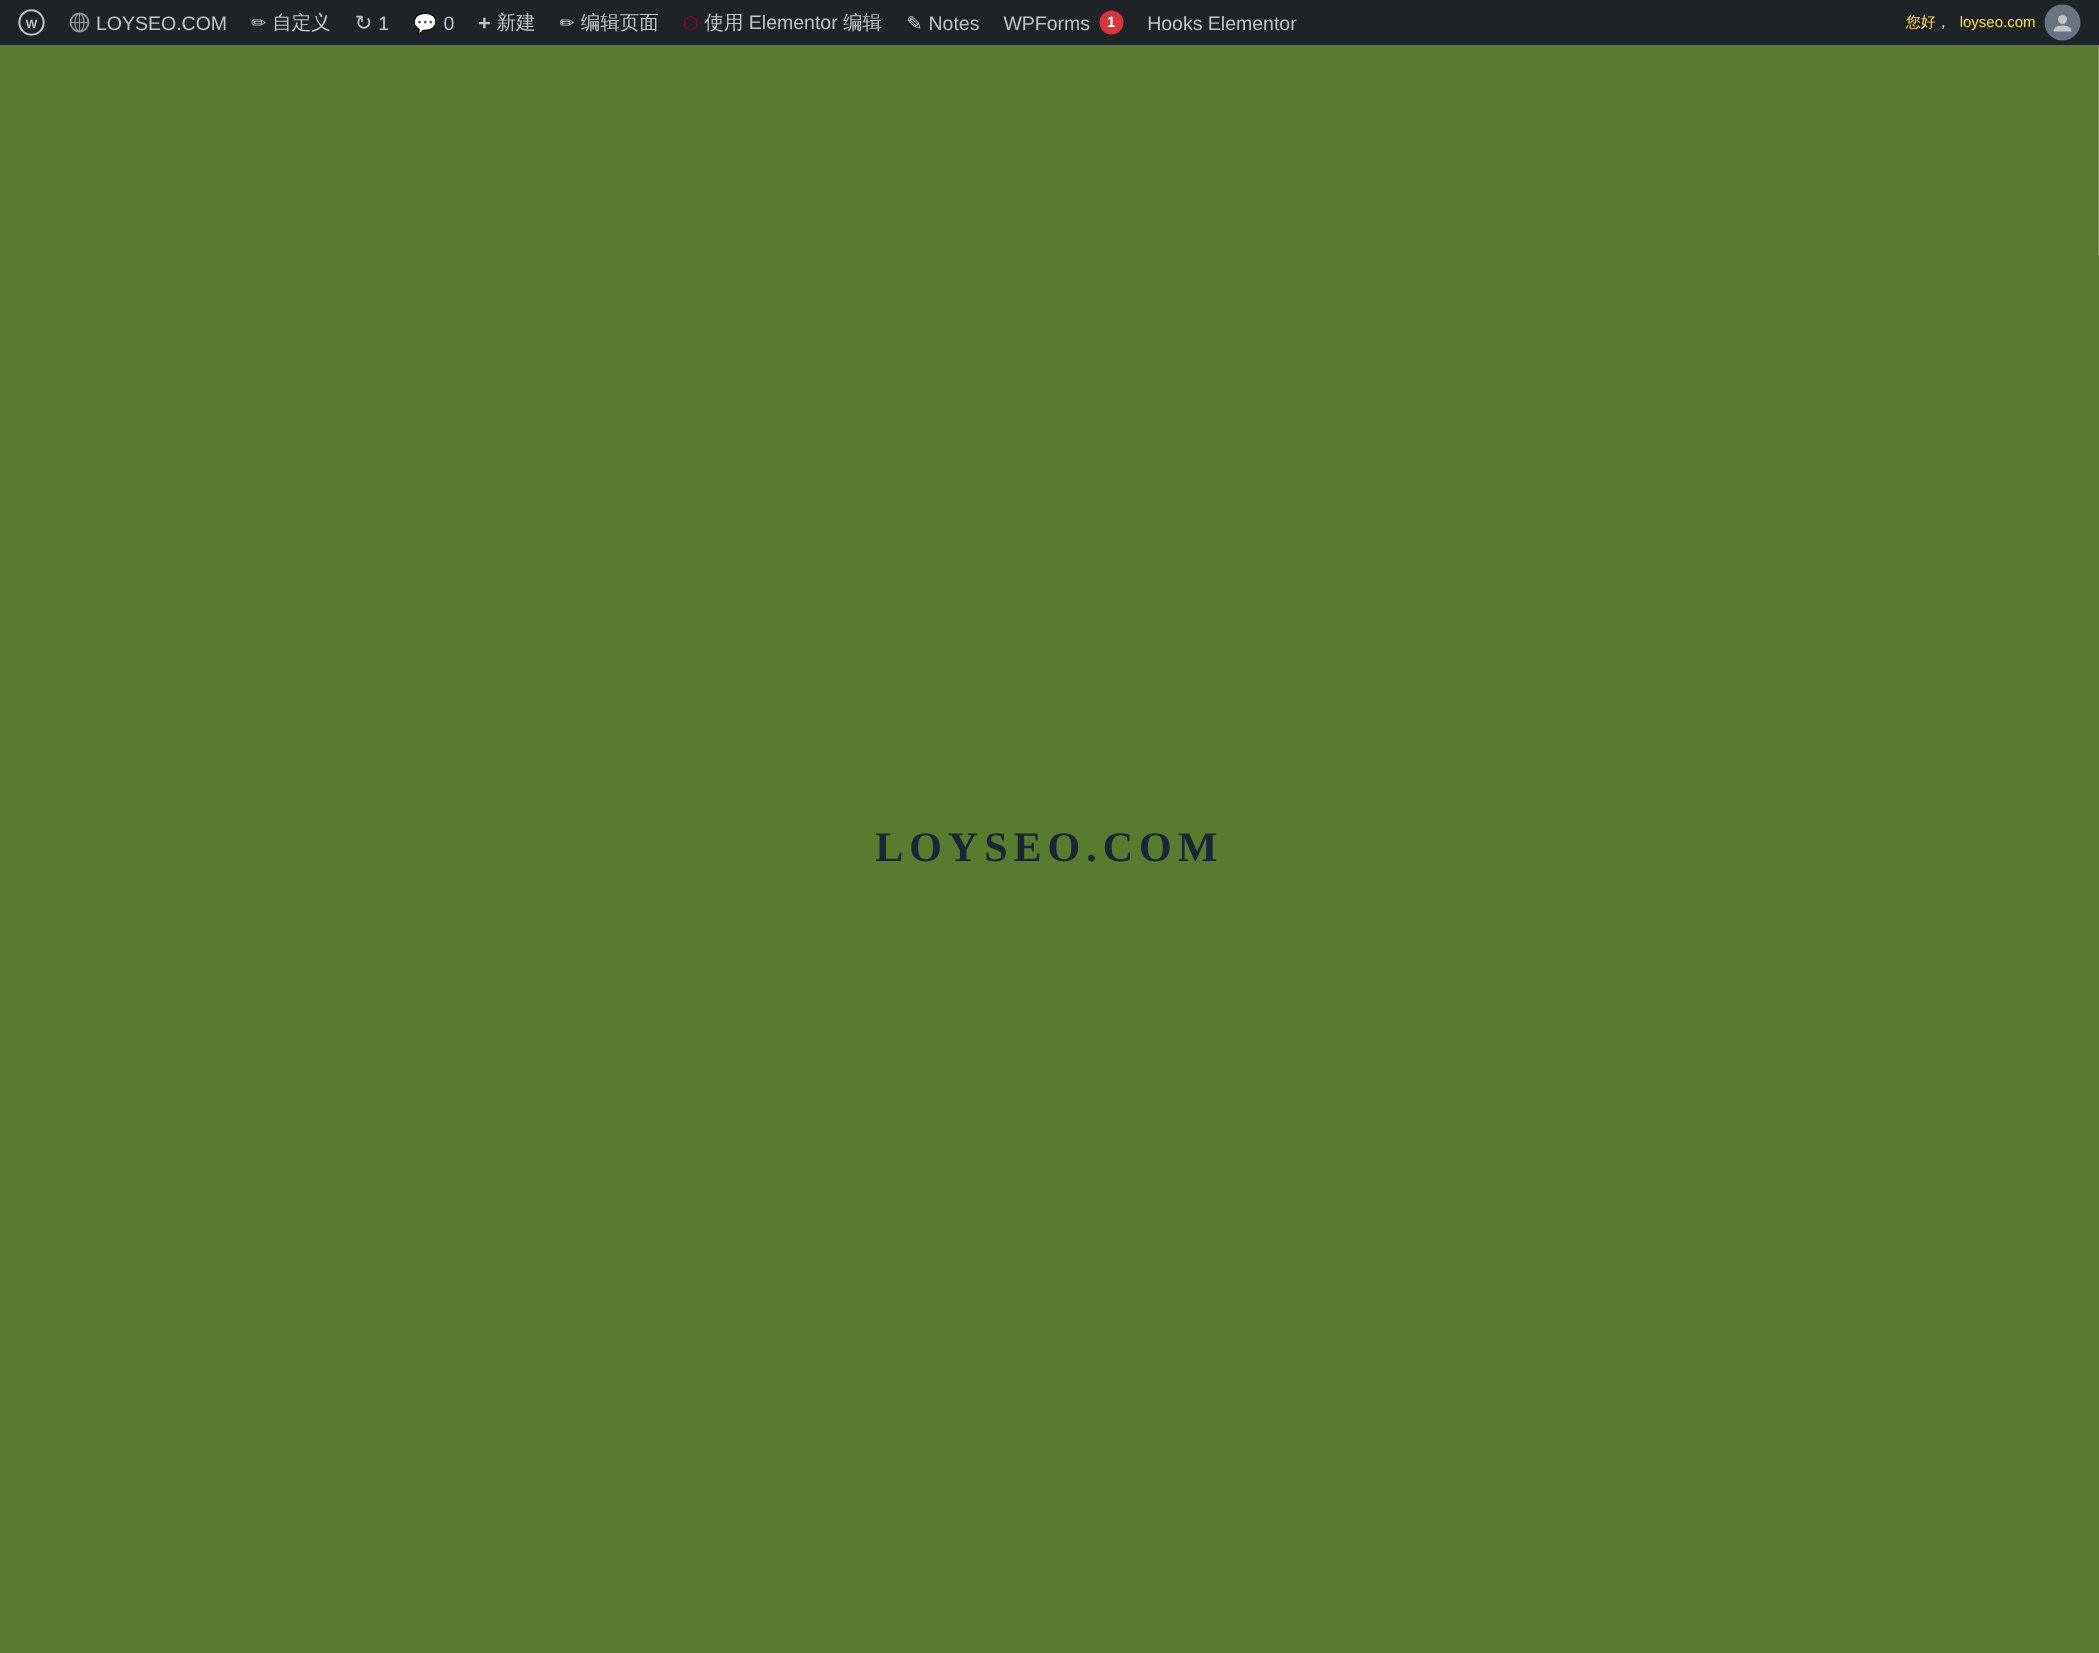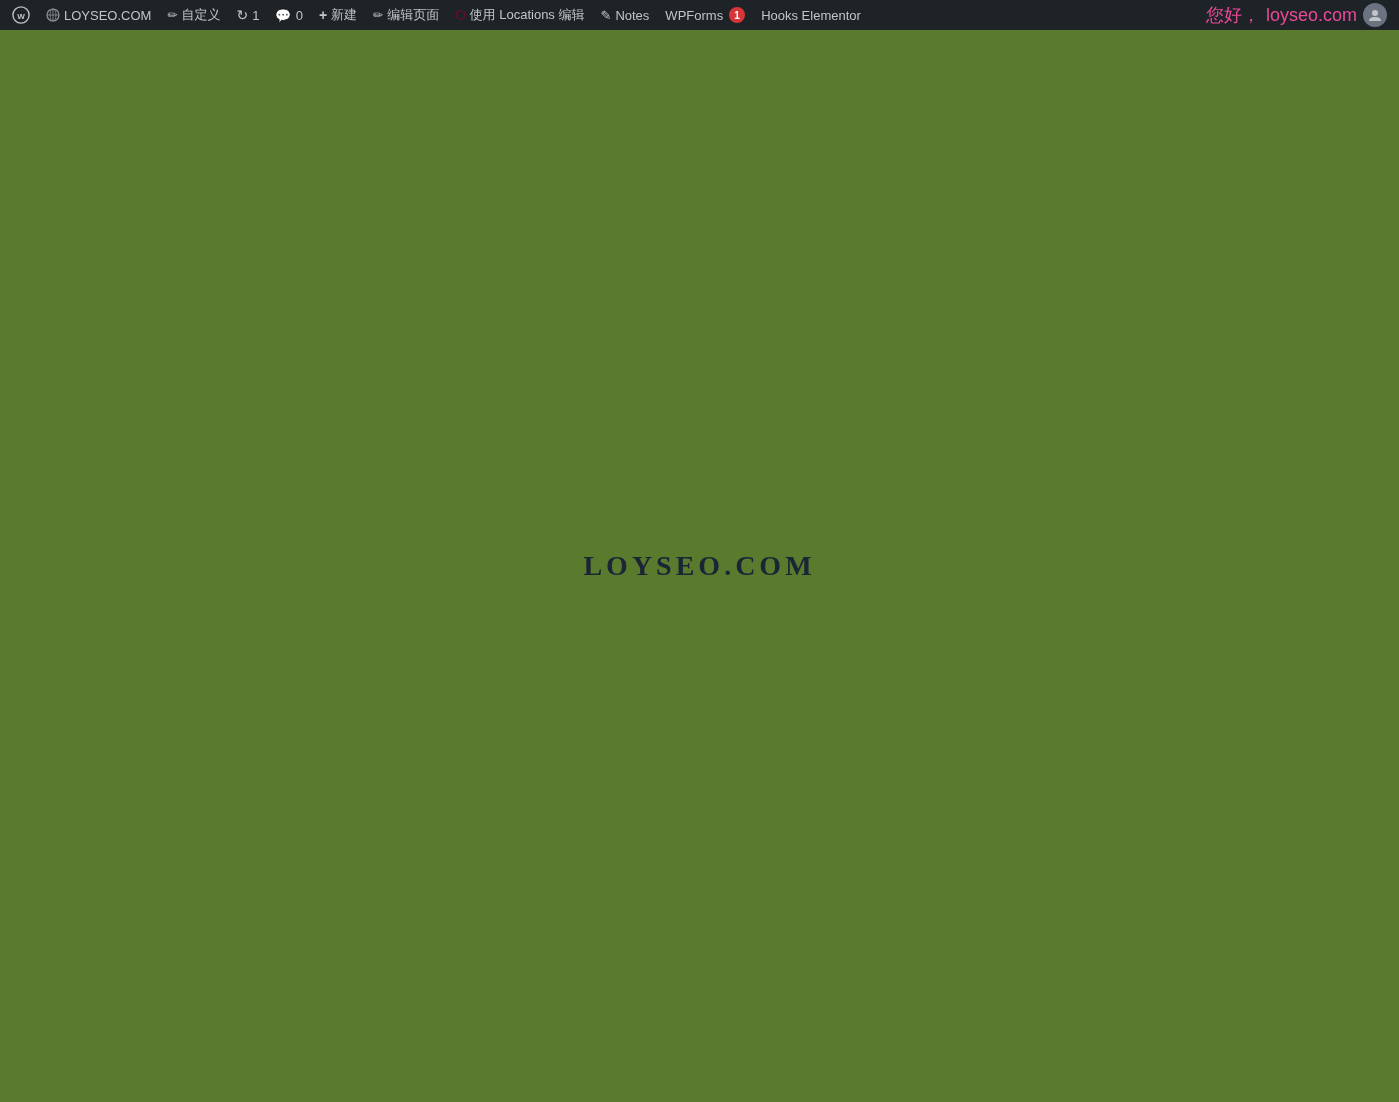--- a/index.html
+++ b/index.html
@@ -64,22 +64,22 @@
       margin-left: 2px;
     }
 
     .adminbar-right {
       margin-left: auto;
       display: flex;
       align-items: center;
     }
 
     .adminbar-right .greeting {
-      color: #ec4899;
-      font-size: 18px;
+      color: #fde047;
+      font-size: 10px;
       padding: 0 8px;
       display: flex;
       align-items: center;
       gap: 6px;
     }
 
     .avatar-circle {
       width: 24px;
       height: 24px;
       border-radius: 50%;
@@ -165,21 +165,21 @@
     <span>新建</span>
   </div>
 
   <div class="adminbar-item">
     <span style="font-size:12px;">✏</span>
     <span>编辑页面</span>
   </div>
 
   <div class="adminbar-item">
     <span style="font-size:12px; color:#92003b;">⬡</span>
-    <span>使用 Locations 编辑</span>
+    <span>使用 Elementor 编辑</span>
   </div>
 
   <div class="adminbar-item">
     <span style="font-size:13px;">✎</span>
     <span>Notes</span>
   </div>
 
   <div class="adminbar-item">
     <span>WPForms</span>
     <span class="badge">1</span>

